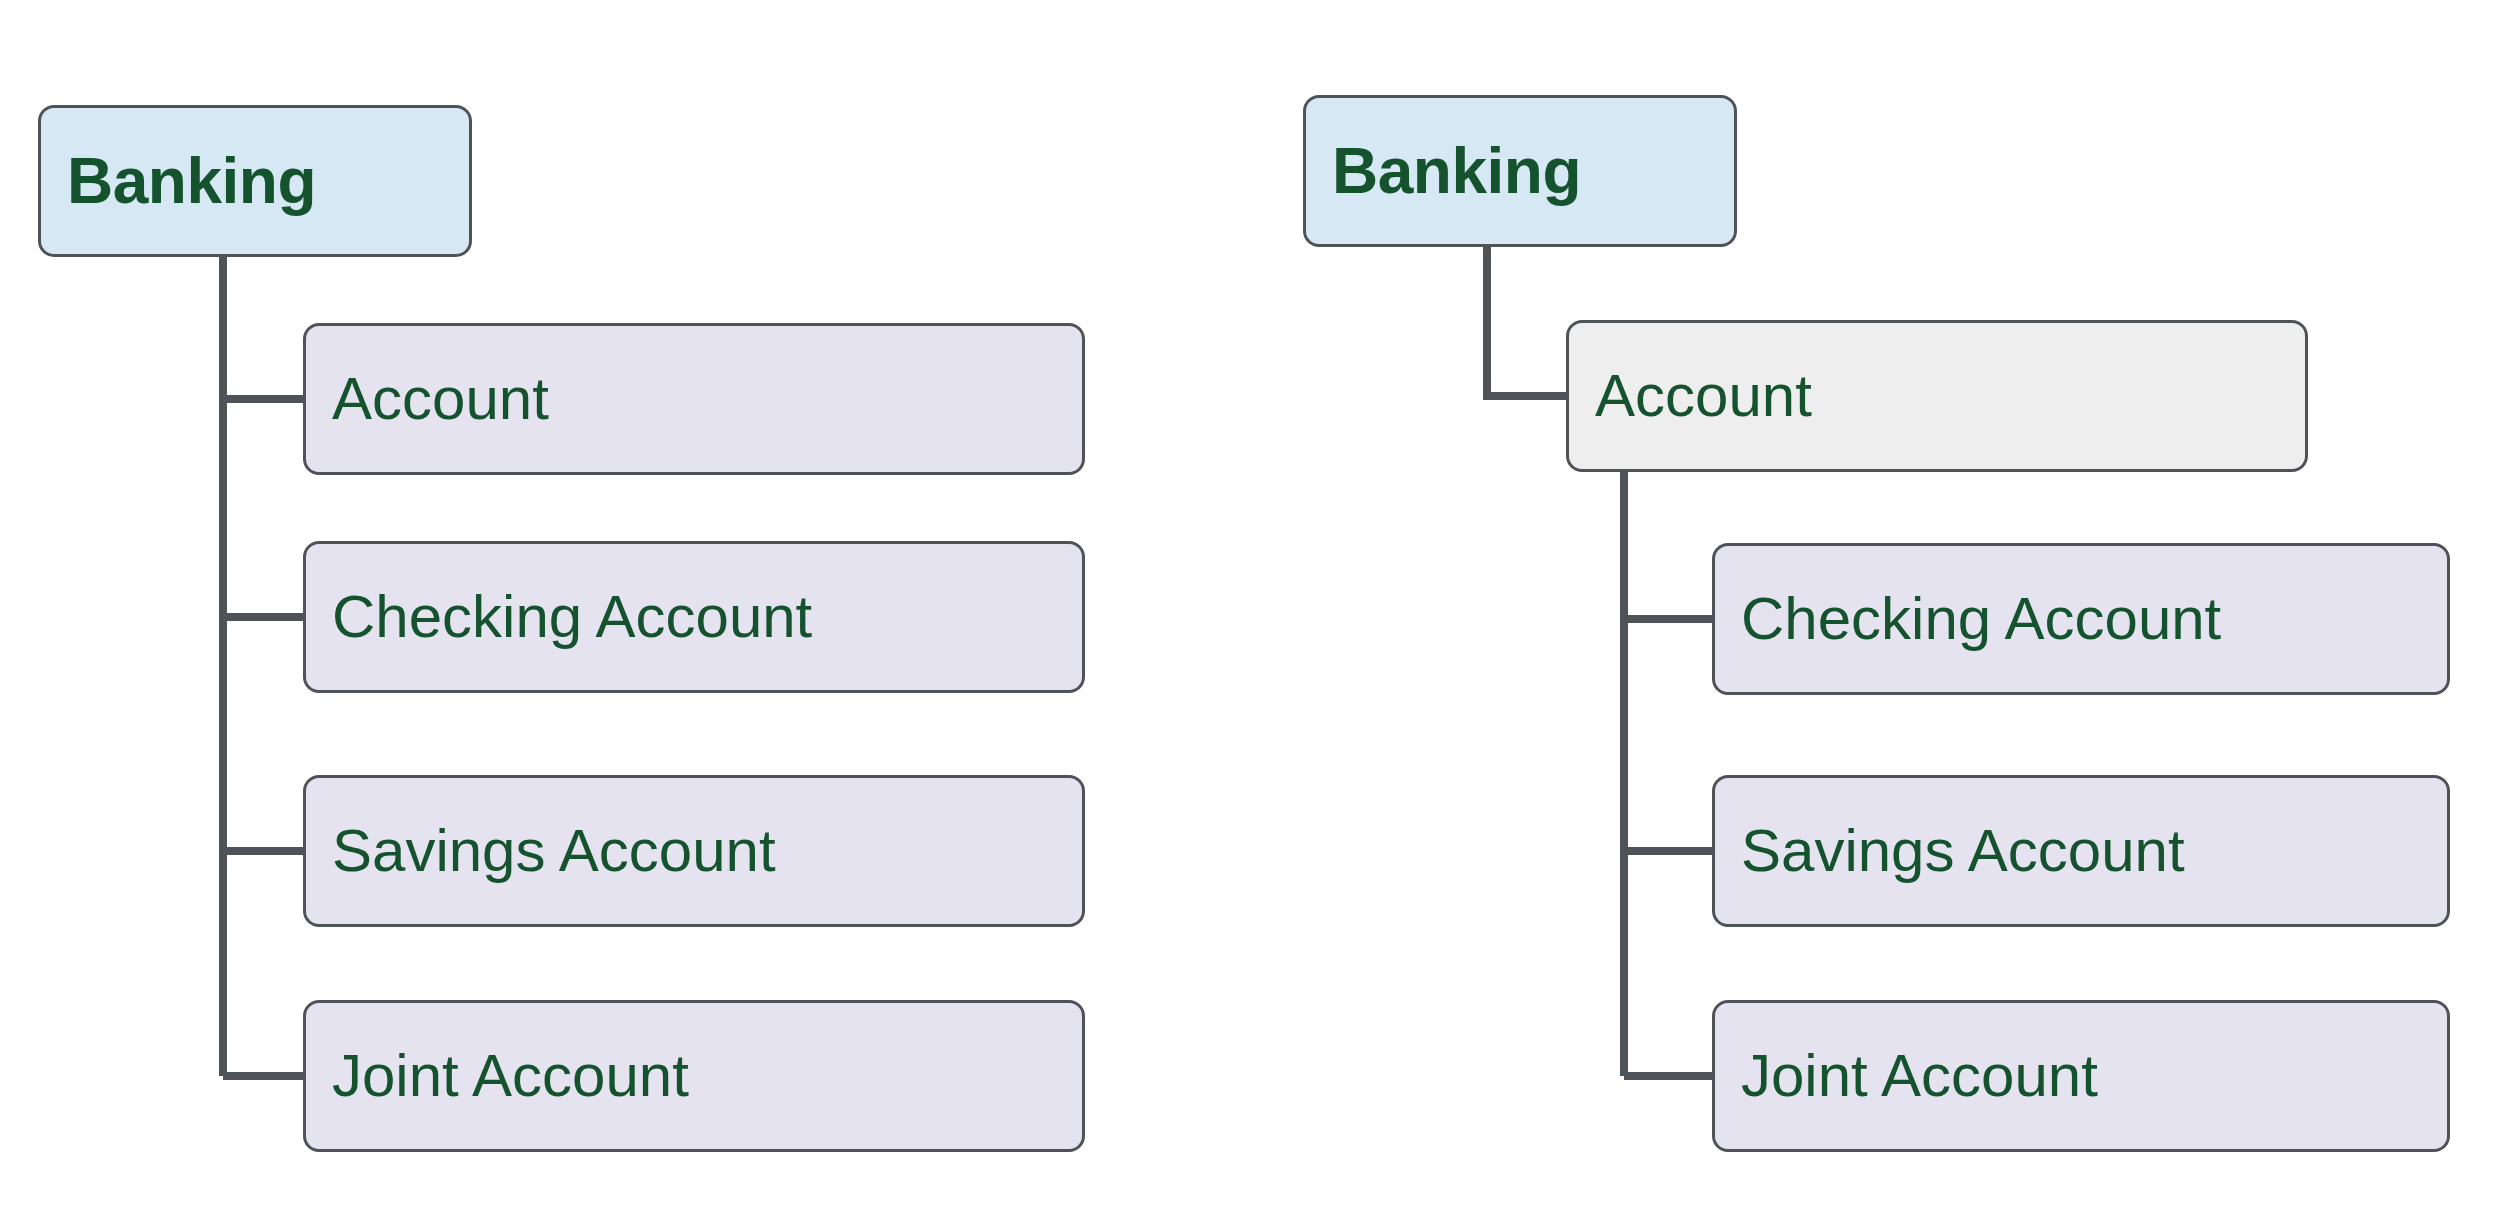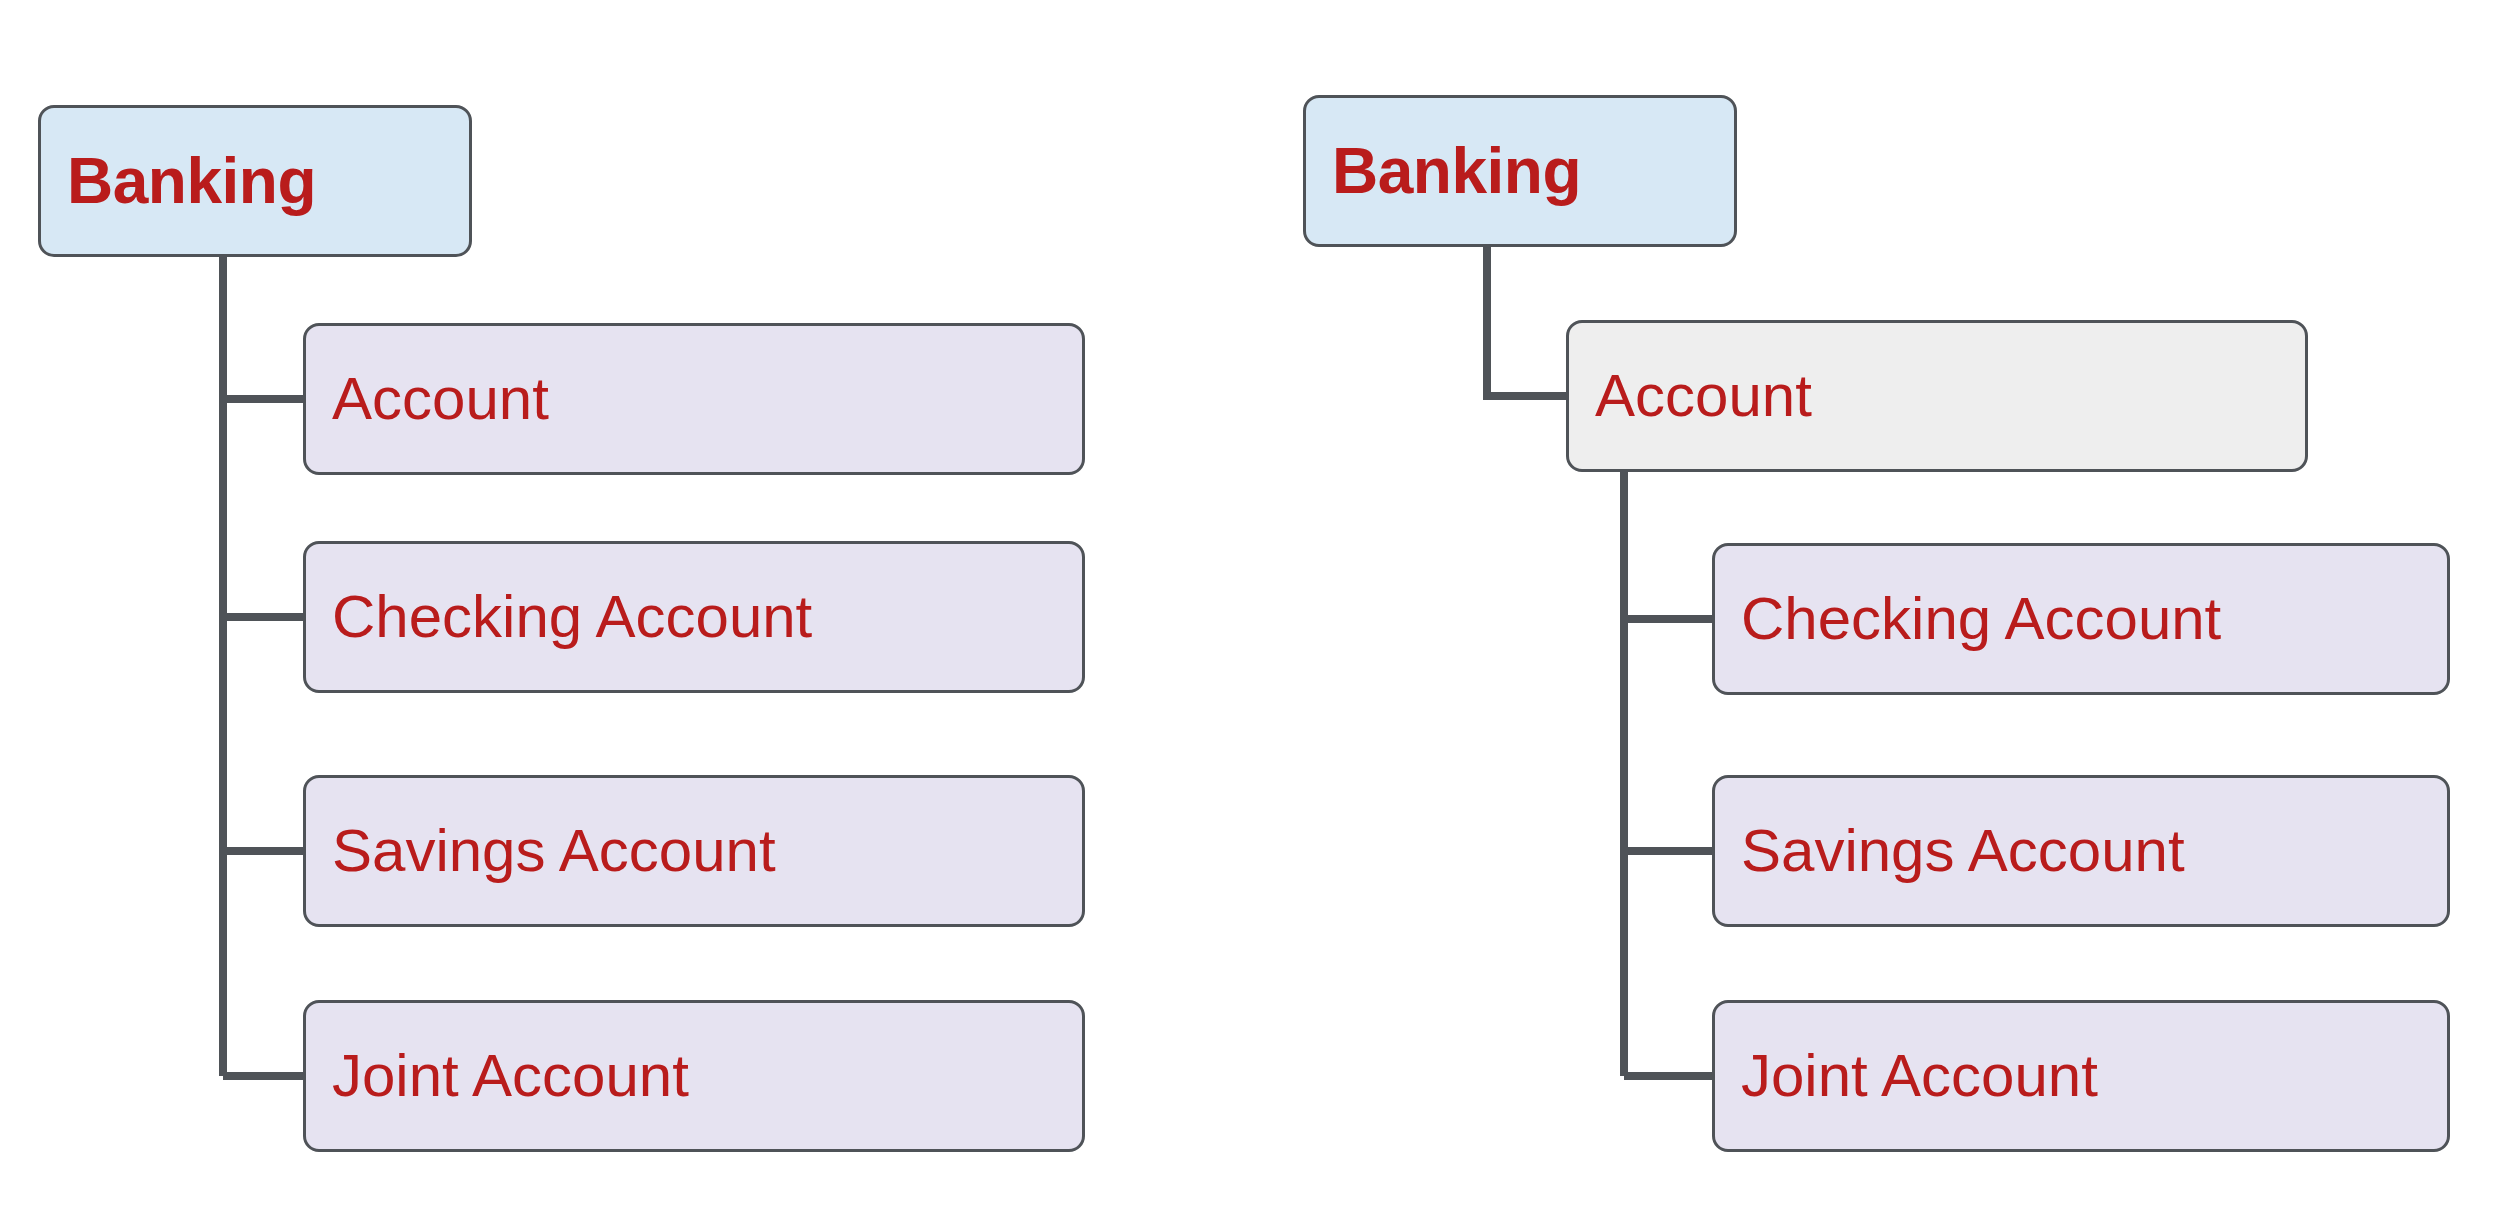--- a/index.html
+++ b/index.html
@@ -30,21 +30,21 @@
     position: absolute;
     box-sizing: border-box;
     border: 3px solid #4f5358;
     border-radius: 16px;
     display: flex;
     align-items: center;
   }
   .node-label {
     padding-left: 26px;
     white-space: nowrap;
-    color: #b91c1c;
+    color: #14532d;
     line-height: 1;
   }
   .root-node .node-label {
     font-weight: 700;
     font-size: 64px;
     letter-spacing: -0.5px;
   }
   .child-node .node-label {
     font-weight: 400;
     font-size: 60px;

